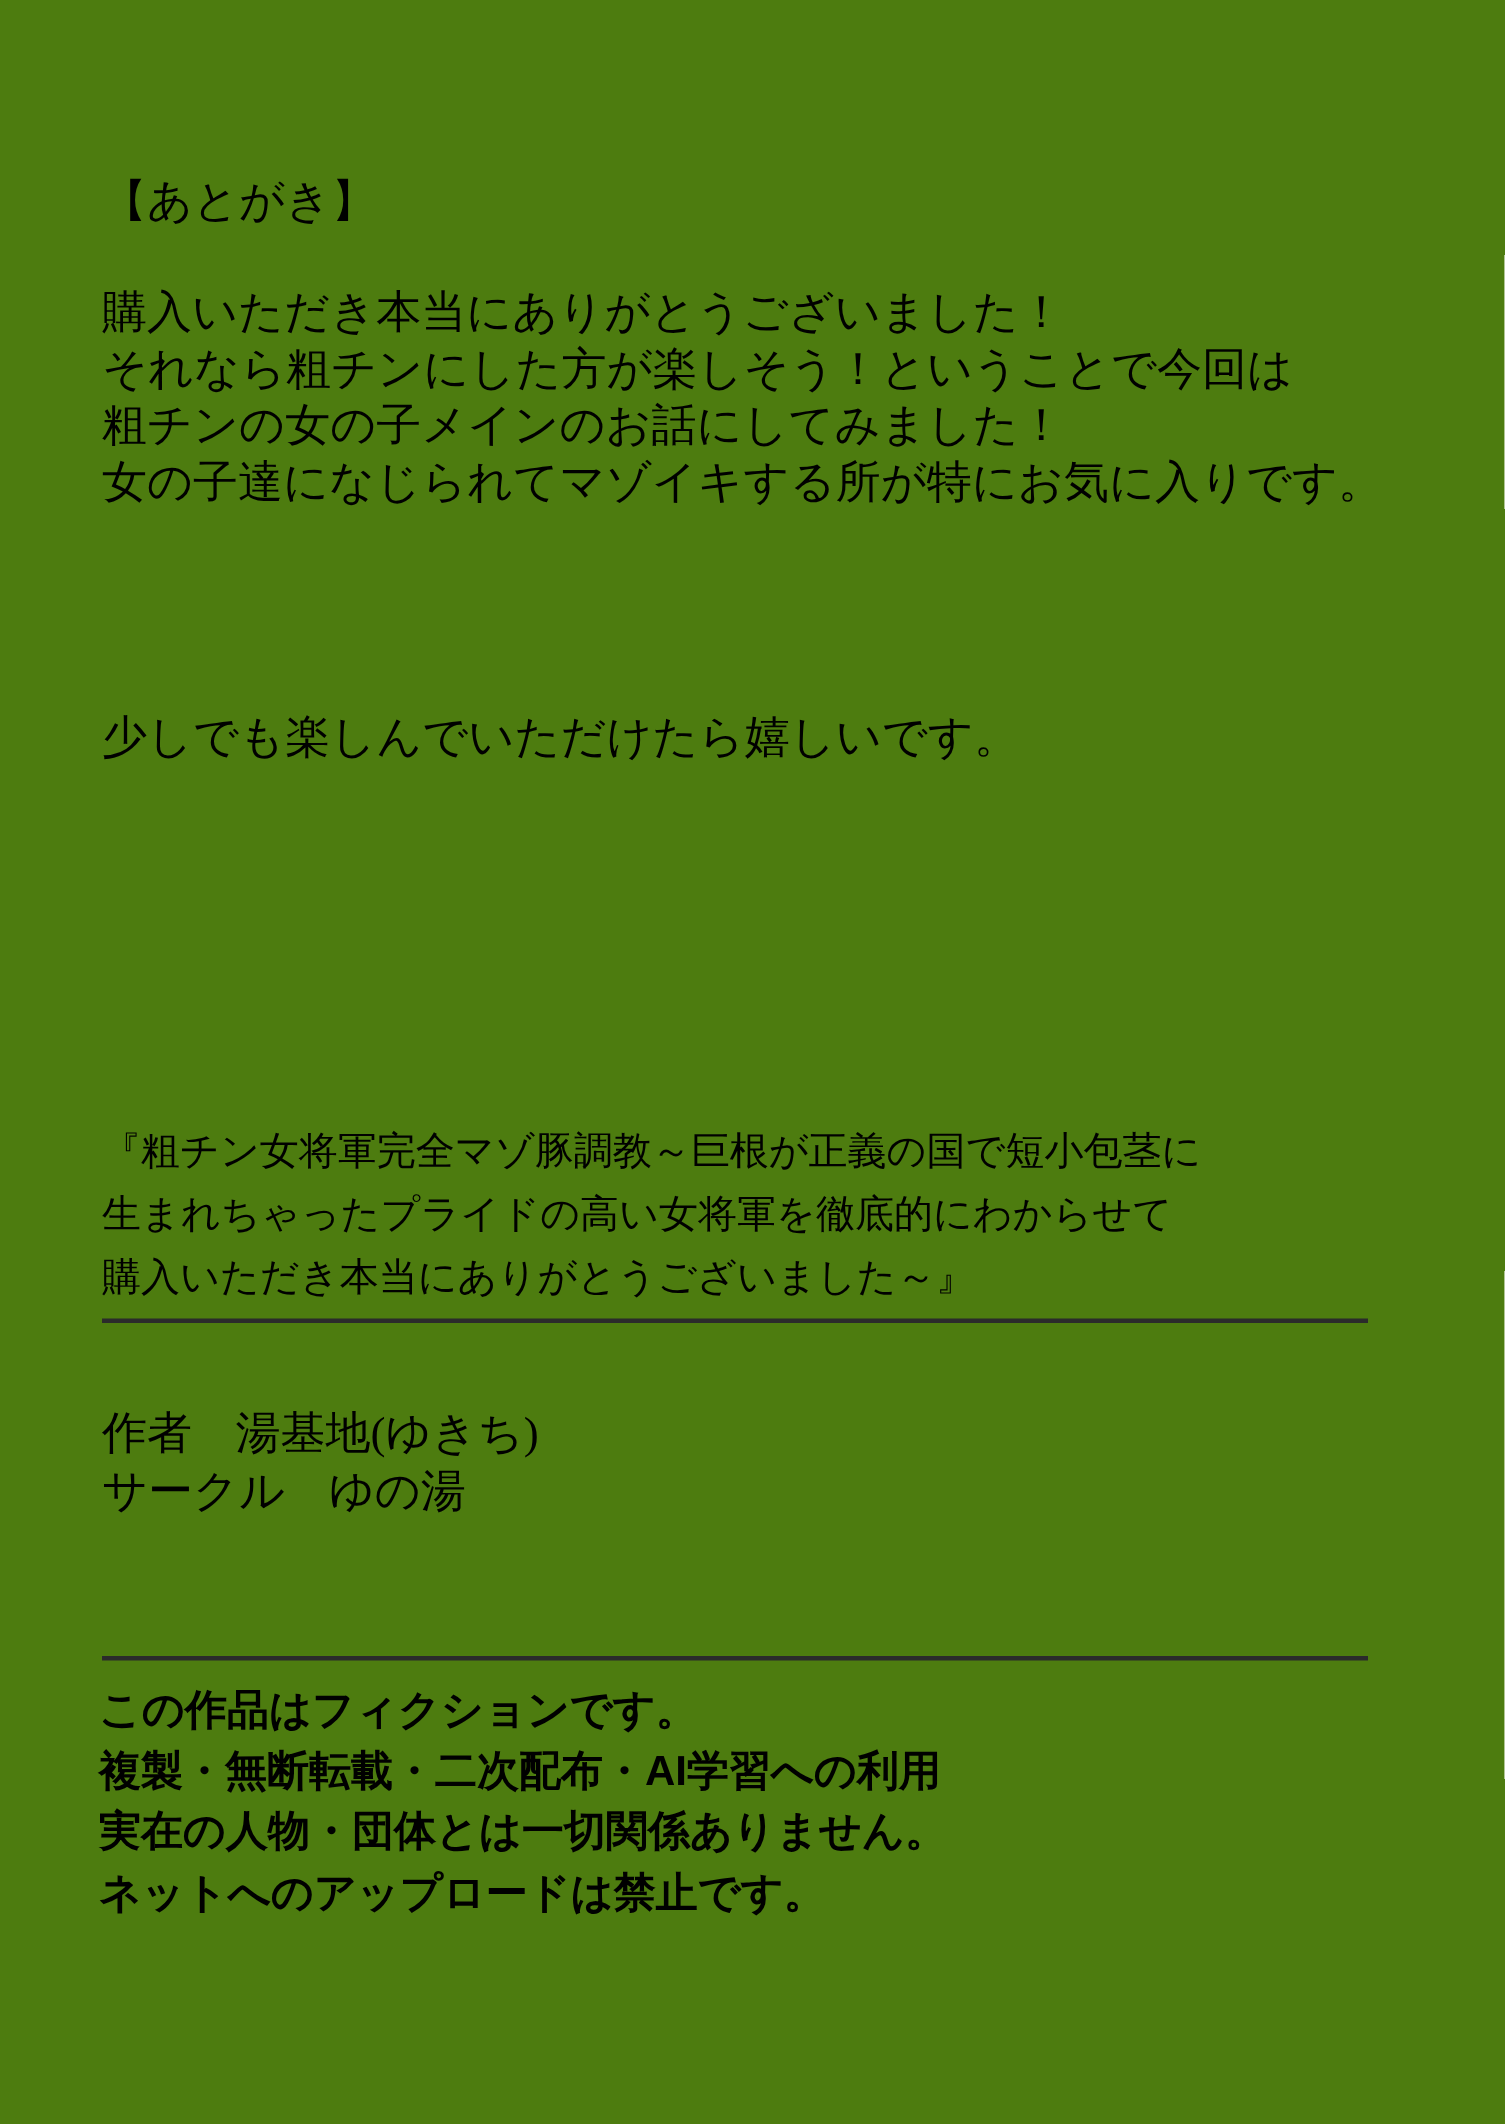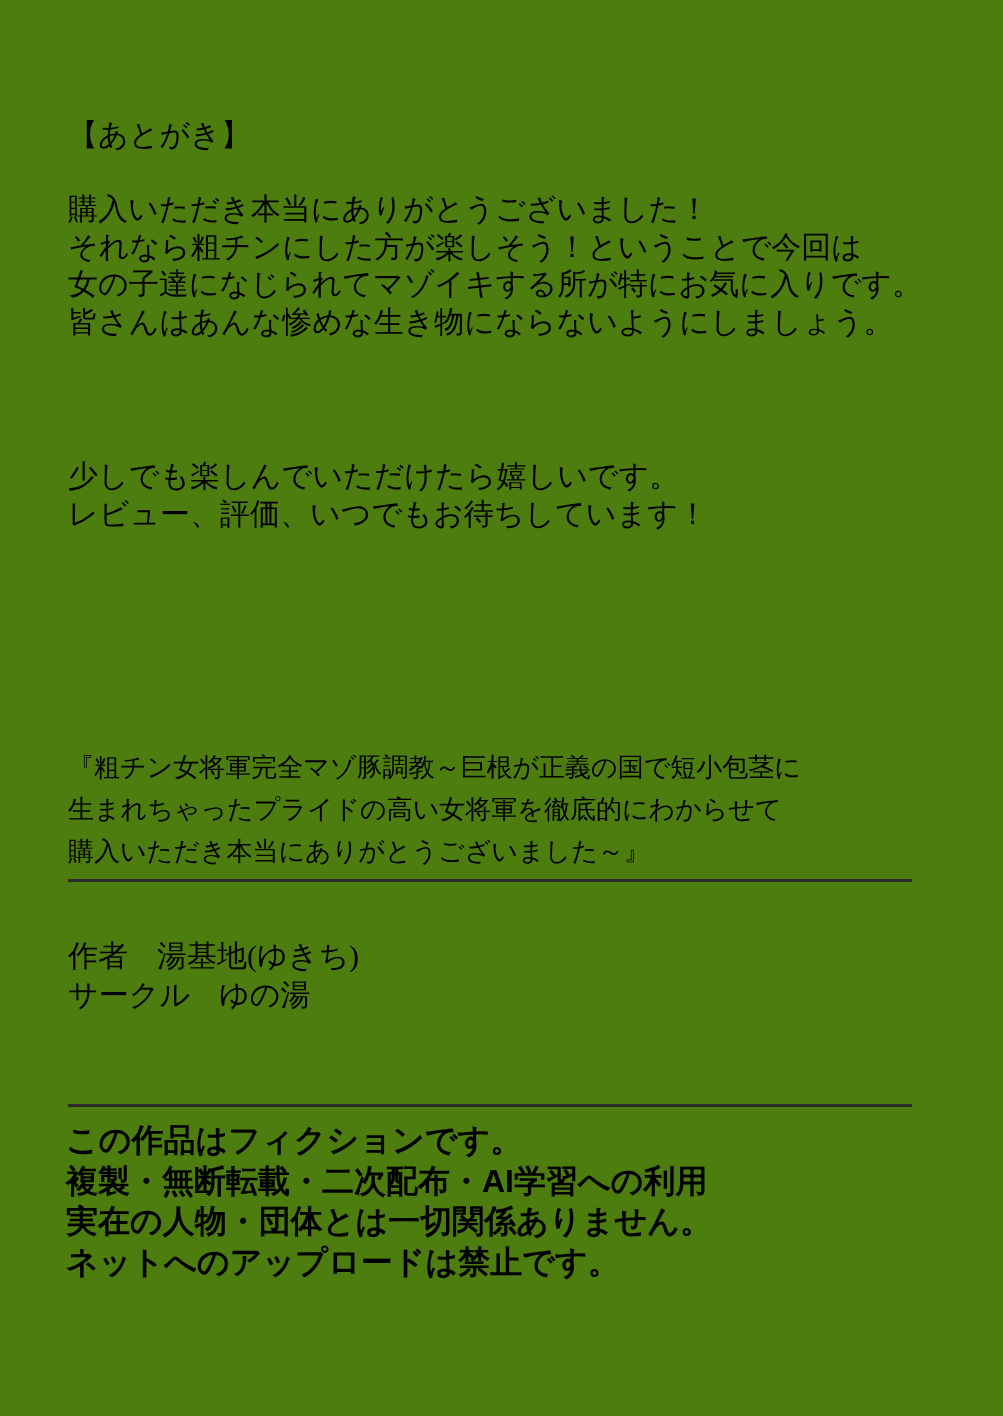--- a/index.html
+++ b/index.html
@@ -24,21 +24,21 @@
     line-height: 38px;
     white-space: pre;
   }
   .para {
     position: absolute;
     left: 68px;
     font-size: 30px;
     line-height: 37.6px;
   }
   #para1 { top: 190px; }
-  #para2 { top: 457px; }
+  #para2 { top: 473px; }
   .line { white-space: pre; }
   .title-block {
     position: absolute;
     left: 68px;
     top: 747px;
     font-size: 26px;
     line-height: 42px;
   }
   .rule {
     position: absolute;
@@ -67,41 +67,40 @@
     display: inline-block;
     width: 29px;
     flex: 0 0 29px;
   }
   .disclaimer {
     position: absolute;
     left: 66px;
     top: 1120px;
     font-family: "Liberation Sans", "DejaVu Sans", sans-serif;
     font-weight: bold;
-    font-size: 32px;
+    font-size: 28px;
     line-height: 40.5px;
   }
 </style>
 </head>
 <body>
 
 <div class="page">
 
   <div class="heading">【あとがき】</div>
 
   <div class="para" id="para1">
     <div class="line">購入いただき本当にありがとうございました！</div>
     <div class="line">それなら粗チンにした方が楽しそう！ということで今回は</div>
+    <div class="line">粗チンの女の子メインのお話にしてみました！</div>
     <div class="line">女の子達になじられてマゾイキする所が特にお気に入りです。</div>
-    <div class="line">皆さんはあんな惨めな生き物にならないようにしましょう。</div>
   </div>
 
   <div class="para" id="para2">
     <div class="line">少しでも楽しんでいただけたら嬉しいです。</div>
-    <div class="line">レビュー、評価、いつでもお待ちしています！</div>
   </div>
 
   <div class="title-block">
     <div class="line">『粗チン女将軍完全マゾ豚調教～巨根が正義の国で短小包茎に</div>
     <div class="line">生まれちゃったプライドの高い女将軍を徹底的にわからせて</div>
     <div class="line">購入いただき本当にありがとうございました～』</div>
   </div>
 
   <div class="rule" id="rule1"></div>
 

